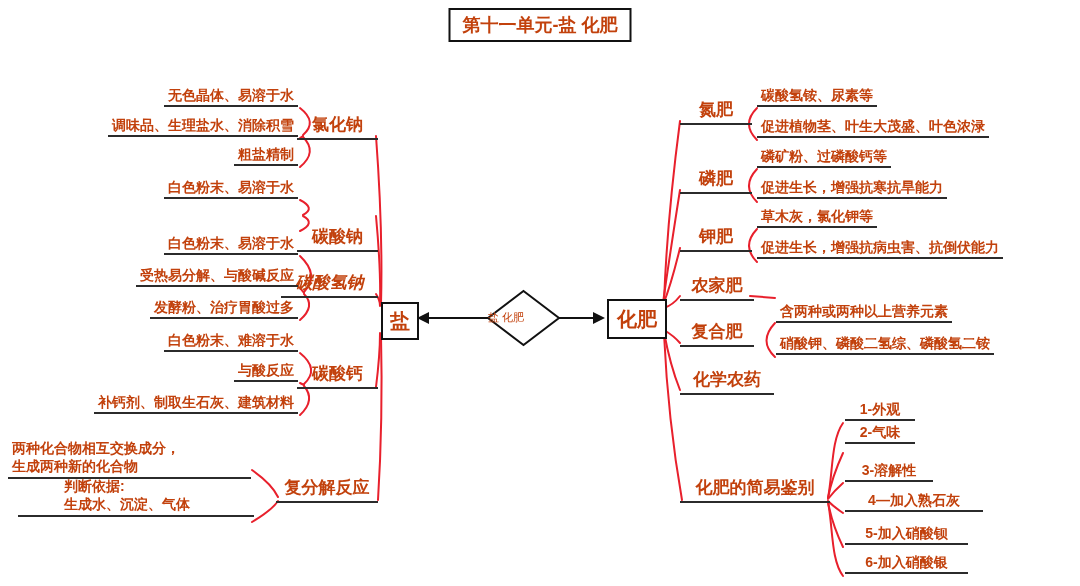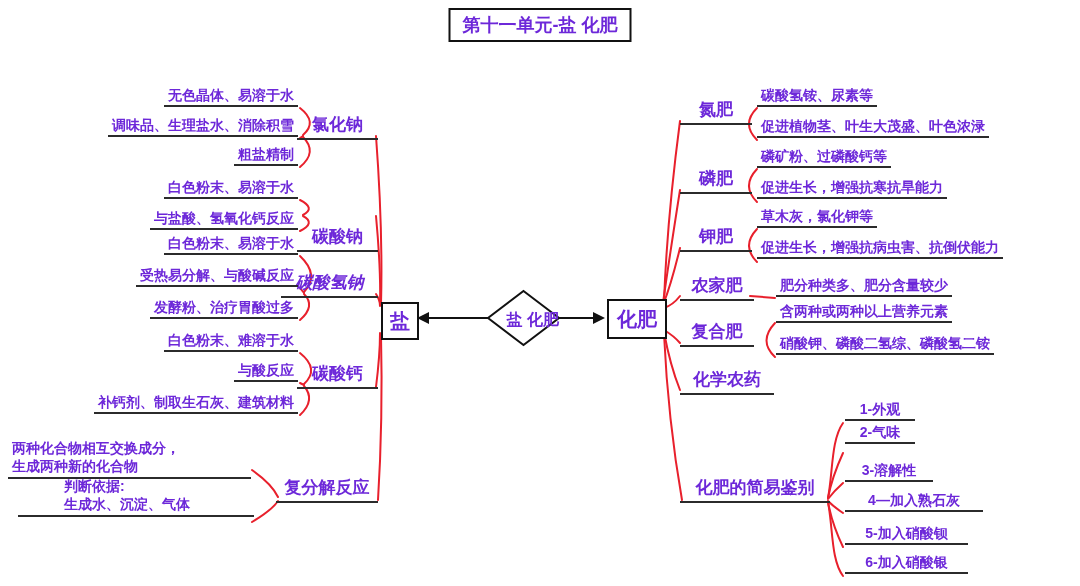--- a/index.html
+++ b/index.html
@@ -1,23 +1,23 @@
 <!DOCTYPE html>
 <html><head>
 <meta charset="utf-8">
 <style>
   html,body{margin:0;padding:0;background:#fff;}
   .stage{position:relative;width:1080px;height:586px;background:#fff;overflow:hidden;
-         font-family:"Liberation Sans","DejaVu Sans",sans-serif;color:#6d28d9;}
+         font-family:"Liberation Sans","DejaVu Sans",sans-serif;color:#c2410c;}
   .stage svg{position:absolute;left:0;top:0;z-index:1;}
   .title{position:absolute;left:50%;transform:translateX(-50%);top:8px;z-index:3;
          border:2px solid #111;padding:3px 12px;font-size:18px;font-weight:bold;white-space:nowrap;}
   .box{position:absolute;z-index:3;border:2px solid #111;display:flex;align-items:center;justify-content:center;
        font-size:20px;font-weight:bold;background:#fff;}
-  .dlabel{position:absolute;z-index:3;font-size:16px;font-weight:bold;text-align:right;white-space:nowrap;}
+  .dlabel{position:absolute;z-index:3;font-size:11px;font-weight:normal;text-align:left;white-space:nowrap;}
   .lf{position:absolute;z-index:2;font-size:14px;font-weight:bold;line-height:1.32;
       border-bottom:2px solid #2b2b2b;padding:0 4px 1px 4px;white-space:pre-line;}
   .lf.l{text-align:right;}
   .lf.r{text-align:center;}
   .lbl{position:absolute;z-index:2;font-size:17px;font-weight:bold;text-align:center;
        border-bottom:2px solid #2b2b2b;padding:0 2px 2px 2px;white-space:nowrap;}
 </style>
 </head>
 <body>
 
@@ -84,21 +84,20 @@
   <div class="lbl" style="left:297px;top:113px;width:77px;">氯化钠</div>
   <div class="lbl" style="left:297px;top:193px;width:77px;margin-top:32px;">碳酸钠</div>
   <div class="lbl" style="left:281px;top:271px;width:93px;font-style:italic;">碳酸氢钠</div>
   <div class="lbl" style="left:297px;top:362px;width:77px;">碳酸钙</div>
   <div class="lbl" style="left:276px;top:476px;width:98px;">复分解反应</div>
 
   <div class="lf l" style="right:782px;top:86px;">无色晶体、易溶于水</div>
   <div class="lf l" style="right:782px;top:116px;">调味品、生理盐水、消除积雪</div>
   <div class="lf l" style="right:782px;top:145px;">粗盐精制</div>
   <div class="lf l" style="right:782px;top:178px;">白色粉末、易溶于水</div>
-  <div class="lf l" style="right:782px;top:209px;">与盐酸、氢氧化钙反应</div>
   <div class="lf l" style="right:782px;top:234px;">白色粉末、易溶于水</div>
   <div class="lf l" style="right:782px;top:266px;">受热易分解、与酸碱反应</div>
   <div class="lf l" style="right:782px;top:298px;">发酵粉、治疗胃酸过多</div>
   <div class="lf l" style="right:782px;top:331px;">白色粉末、难溶于水</div>
   <div class="lf l" style="right:782px;top:361px;">与酸反应</div>
   <div class="lf l" style="right:782px;top:393px;">补钙剂、制取生石灰、建筑材料</div>
   <div class="lf" style="left:8px;top:426px;min-width:235px;text-align:left;margin-top:13px;">两种化合物相互交换成分，
 生成两种新的化合物</div>
   <div class="lf" style="left:18px;top:477px;min-width:186px;text-align:left;padding-left:46px;">判断依据:
 生成水、沉淀、气体</div>
@@ -110,21 +109,20 @@
   <div class="lbl" style="left:680px;top:320px;width:70px;">复合肥</div>
   <div class="lbl" style="left:680px;top:368px;width:90px;">化学农药</div>
   <div class="lbl" style="left:680px;top:476px;width:146px;">化肥的简易鉴别</div>
 
   <div class="lf r" style="left:757px;top:86px;">碳酸氢铵、尿素等</div>
   <div class="lf r" style="left:757px;top:117px;">促进植物茎、叶生大茂盛、叶色浓渌</div>
   <div class="lf r" style="left:757px;top:147px;">磷矿粉、过磷酸钙等</div>
   <div class="lf r" style="left:757px;top:178px;">促进生长，增强抗寒抗旱能力</div>
   <div class="lf r" style="left:757px;top:207px;">草木灰，氯化钾等</div>
   <div class="lf r" style="left:757px;top:238px;">促进生长，增强抗病虫害、抗倒伏能力</div>
-  <div class="lf r" style="left:776px;top:276px;">肥分种类多、肥分含量较少</div>
   <div class="lf r" style="left:776px;top:302px;">含两种或两种以上营养元素</div>
   <div class="lf r" style="left:776px;top:334px;">硝酸钾、磷酸二氢综、磷酸氢二铵</div>
   <div class="lf r" style="left:845px;top:400px;min-width:62px;">1-外观</div>
   <div class="lf r" style="left:845px;top:423px;min-width:62px;">2-气味</div>
   <div class="lf r" style="left:845px;top:461px;min-width:80px;">3-溶解性</div>
   <div class="lf r" style="left:845px;top:491px;min-width:130px;">4—加入熟石灰</div>
   <div class="lf r" style="left:845px;top:524px;min-width:115px;">5-加入硝酸钡</div>
   <div class="lf r" style="left:845px;top:553px;min-width:115px;">6-加入硝酸银</div>
 
 </div>

